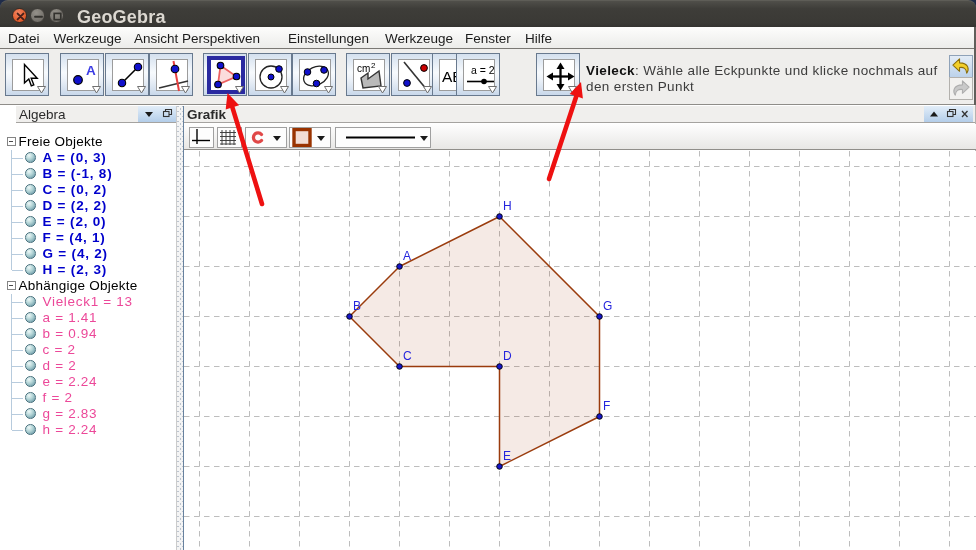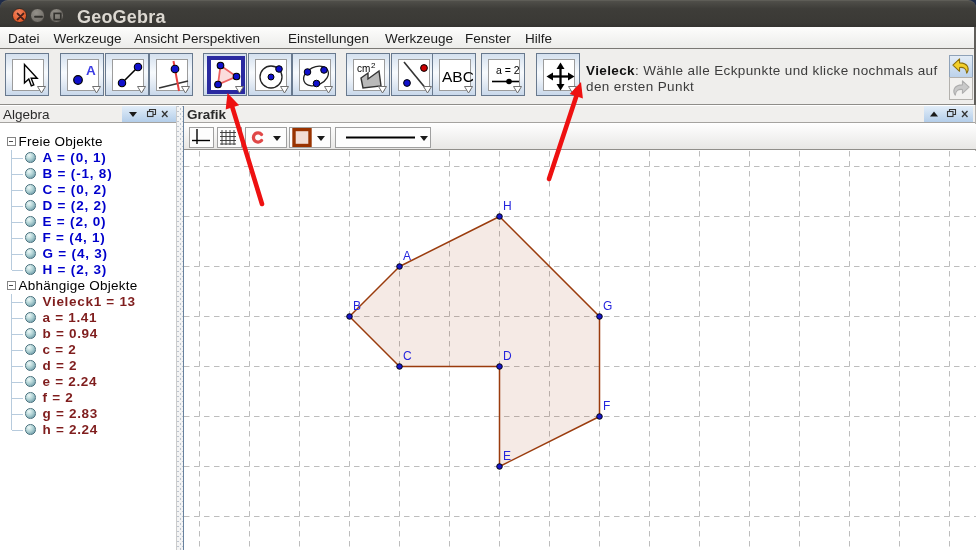--- a/index.html
+++ b/index.html
@@ -46,21 +46,21 @@
 #algebra { position:absolute; left:0; top:132px; width:176px; height:426px; background:#fff; }
 #splitter { position:absolute; left:176px; top:106px; width:7px; height:444px; background:#f4f4f4;
   border-left:1px solid #cbcbcb;
   background-image:radial-gradient(circle, #8494a9 0.7px, transparent 0.9px), radial-gradient(circle, #8494a9 0.7px, transparent 0.9px);
   background-size:5px 5px; background-position:1px 0.5px, 3.5px 3px; }
 #splitline { position:absolute; left:183px; top:106px; width:1px; height:444px; background:#68829f; }
 #rlight { position:absolute; left:975px; top:105px; width:1px; height:445px; background:#b5b3b0; }
 
 .trow { position:absolute; left:0; font-size:13.5px; white-space:nowrap; }
 .free { color:#0000cc; font-weight:bold; letter-spacing:0.8px; }
-.dep  { color:#7f1d1d; font-weight:bold; letter-spacing:0.7px; }
+.dep  { color:#ec4899; font-weight:normal; letter-spacing:0.7px; }
 .gtxt { color:#000; letter-spacing:0.25px; }
 .marble { position:absolute; width:10.5px; height:10.5px; border-radius:50%;
   background:radial-gradient(circle at 34% 28%, #eef8f8, #b0d2d4 45%, #7fa9b4 75%, #54828f);
   border:0.5px solid #4d7480; }
 .mbox { position:absolute; width:9px; height:9px; border:1px solid #848484; background:#fff; }
 .mbox:after { content:""; position:absolute; left:1.5px; top:3px; width:4px; height:1px; background:#4a4a4a; }
 .tline { position:absolute; background:#b7cbdd; }
 
 #grafikhead { left:184px; width:792px; }
 #stylebar { position:absolute; left:184px; top:124px; width:792px; height:26px;
@@ -197,21 +197,21 @@
 
   <div class="tbtn" style="left:432px">
     <div class="inner"><svg width="33" height="33" viewBox="0 0 33 33">
       <text x="2" y="21.5" font-family="Liberation Sans" font-size="15.5" fill="#000">ABC</text>
     </svg></div>
     <svg class="drop" width="9" height="7.5" viewBox="0 0 9 7.5">
         <path d="M0.5 0.5 L8.5 0.5 L4.5 7 Z" fill="#fff" stroke="#707070"></path>
       </svg>
   </div>
 
-  <div class="tbtn" style="left:481px">
+  <div class="tbtn" style="left:456px">
     <div class="inner"><svg width="33" height="33" viewBox="0 0 33 33">
       <text x="7" y="14" font-family="Liberation Sans" font-size="10.5" fill="#000">a = 2</text>
       <line x1="3" y1="21.5" x2="30" y2="21.5" stroke="#000" stroke-width="1.6"></line>
       <circle cx="20" cy="21.5" r="2.8" fill="#000"></circle>
     </svg></div>
     <svg class="drop" width="9" height="7.5" viewBox="0 0 9 7.5">
         <path d="M0.5 0.5 L8.5 0.5 L4.5 7 Z" fill="#fff" stroke="#707070"></path>
       </svg>
   </div>
 
@@ -234,21 +234,21 @@
   </div>
 </div>
 <div id="helptext"><b>Vieleck</b>: Wähle alle Eckpunkte und klicke nochmals auf<br>den ersten Punkt</div>
 <div id="undo"><svg width="22" height="21" viewBox="0 0 22 22">
   <path d="M9.5 3 L2.5 9.5 L9.5 16 L9.5 12 C14 11.5 16.5 13 17 18 C19.5 14.5 19.8 7.5 9.5 7.2 Z" fill="#f3cf2a" stroke="#8a6d0b" stroke-width="1.1" stroke-linejoin="round"></path>
 </svg></div>
 <div id="redo"><svg width="22" height="21" viewBox="0 0 22 22">
   <path d="M12.5 3 L19.5 9.5 L12.5 16 L12.5 12 C8 11.5 5.5 13 5 18 C2.5 14.5 2.2 7.5 12.5 7.2 Z" fill="#c9c9c9" stroke="#adadad" stroke-width="1.1" stroke-linejoin="round"></path>
 </svg></div>
 <div id="redge"></div>
-<div class="phead" id="algebrahead" style="left:0;width:201px">
+<div class="phead" id="algebrahead" style="left:16px;width:201px">
   <span class="ptitle">Algebra</span>
   <div class="picons" style="left:122px;width:54px"><svg width="54" height="16" viewBox="0 0 54 16">
     <path d="M7 6 L15 6 L11 11 Z" fill="#1a1a1a"></path>
     <rect x="25.5" y="5.5" width="5.5" height="5" fill="none" stroke="#333" stroke-width="1.1"></rect>
     <path d="M27.5 5.5 L27.5 3.5 L33.5 3.5 L33.5 8.5 L31 8.5" fill="none" stroke="#333" stroke-width="1.1"></path>
     <path d="M40 5 L45.5 11 M45.5 5 L40 11" stroke="#333" stroke-width="1.3"></path>
   </svg></div>
 </div>
 <div class="phead" id="grafikhead">
   <span class="ptitle" style="font-weight:bold">Grafik</span>
@@ -259,39 +259,39 @@
     <path d="M38 5 L43.5 11 M43.5 5 L38 11" stroke="#333" stroke-width="1.3"></path>
   </svg></div>
 </div>
 <div id="algebra">
 <div class="tline" style="left:10.5px;top:17.5px;width:1px;height:120px"></div>
 <div class="tline" style="left:10.5px;top:161.5px;width:1px;height:136px"></div>
 <div class="mbox" style="left:6.5px;top:4.5px"></div>
 <div class="trow gtxt" style="left:18.5px;top:1.5px;height:16px;line-height:16px">Freie Objekte</div>
 <div class="tline" style="left:11.5px;top:25.5px;width:11px;height:1px"></div>
 <div class="marble" style="left:25px;top:20.0px"></div>
-<div class="trow free" style="left:42.5px;top:17.5px;height:16px;line-height:16px">A = (0, 1)</div>
+<div class="trow free" style="left:42.5px;top:17.5px;height:16px;line-height:16px">A = (0, 3)</div>
 <div class="tline" style="left:11.5px;top:41.5px;width:11px;height:1px"></div>
 <div class="marble" style="left:25px;top:36.0px"></div>
 <div class="trow free" style="left:42.5px;top:33.5px;height:16px;line-height:16px">B = (-1, 8)</div>
 <div class="tline" style="left:11.5px;top:57.5px;width:11px;height:1px"></div>
 <div class="marble" style="left:25px;top:52.0px"></div>
 <div class="trow free" style="left:42.5px;top:49.5px;height:16px;line-height:16px">C = (0, 2)</div>
 <div class="tline" style="left:11.5px;top:73.5px;width:11px;height:1px"></div>
 <div class="marble" style="left:25px;top:68.0px"></div>
 <div class="trow free" style="left:42.5px;top:65.5px;height:16px;line-height:16px">D = (2, 2)</div>
 <div class="tline" style="left:11.5px;top:89.5px;width:11px;height:1px"></div>
 <div class="marble" style="left:25px;top:84.0px"></div>
 <div class="trow free" style="left:42.5px;top:81.5px;height:16px;line-height:16px">E = (2, 0)</div>
 <div class="tline" style="left:11.5px;top:105.5px;width:11px;height:1px"></div>
 <div class="marble" style="left:25px;top:100.0px"></div>
 <div class="trow free" style="left:42.5px;top:97.5px;height:16px;line-height:16px">F = (4, 1)</div>
 <div class="tline" style="left:11.5px;top:121.5px;width:11px;height:1px"></div>
 <div class="marble" style="left:25px;top:116.0px"></div>
-<div class="trow free" style="left:42.5px;top:113.5px;height:16px;line-height:16px">G = (4, 3)</div>
+<div class="trow free" style="left:42.5px;top:113.5px;height:16px;line-height:16px">G = (4, 2)</div>
 <div class="tline" style="left:11.5px;top:137.5px;width:11px;height:1px"></div>
 <div class="marble" style="left:25px;top:132.0px"></div>
 <div class="trow free" style="left:42.5px;top:129.5px;height:16px;line-height:16px">H = (2, 3)</div>
 <div class="mbox" style="left:6.5px;top:148.5px"></div>
 <div class="trow gtxt" style="left:18.5px;top:145.5px;height:16px;line-height:16px">Abhängige Objekte</div>
 <div class="tline" style="left:11.5px;top:169.5px;width:11px;height:1px"></div>
 <div class="marble" style="left:25px;top:164.0px"></div>
 <div class="trow dep" style="left:42.5px;top:161.5px;height:16px;line-height:16px">Vieleck1 = 13</div>
 <div class="tline" style="left:11.5px;top:185.5px;width:11px;height:1px"></div>
 <div class="marble" style="left:25px;top:180.0px"></div>

